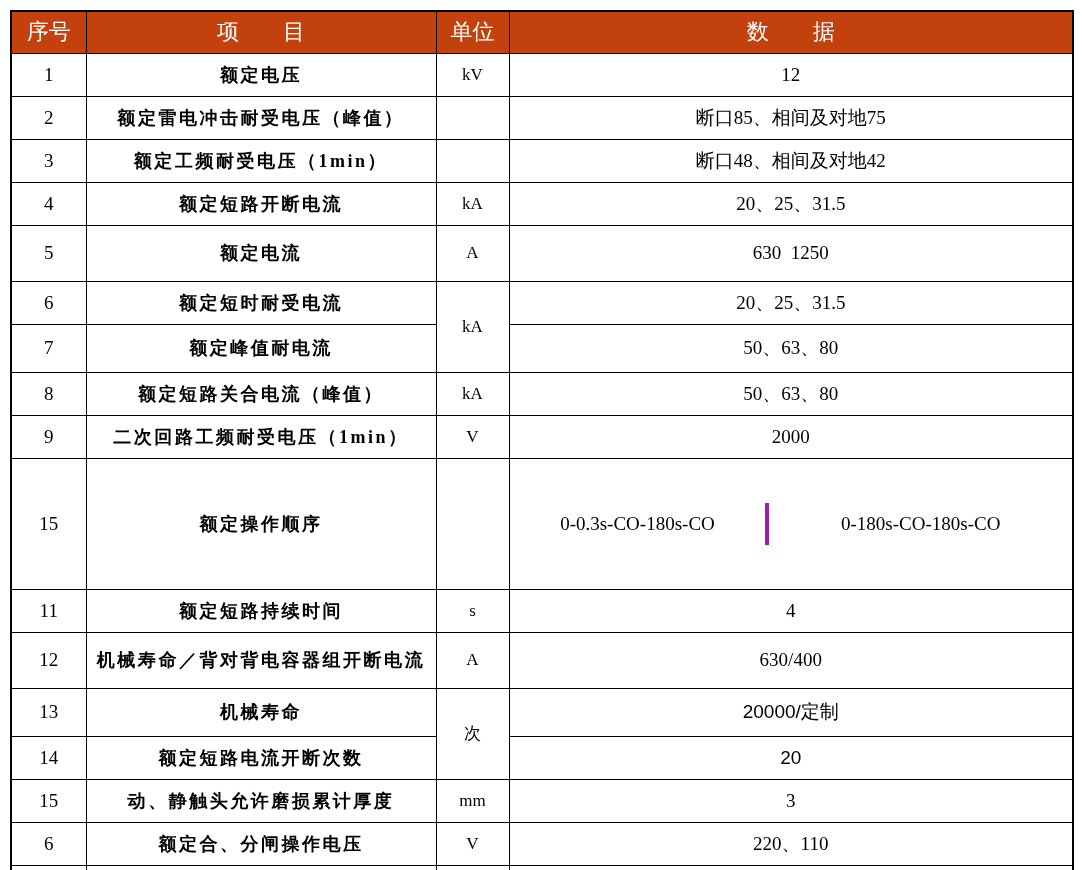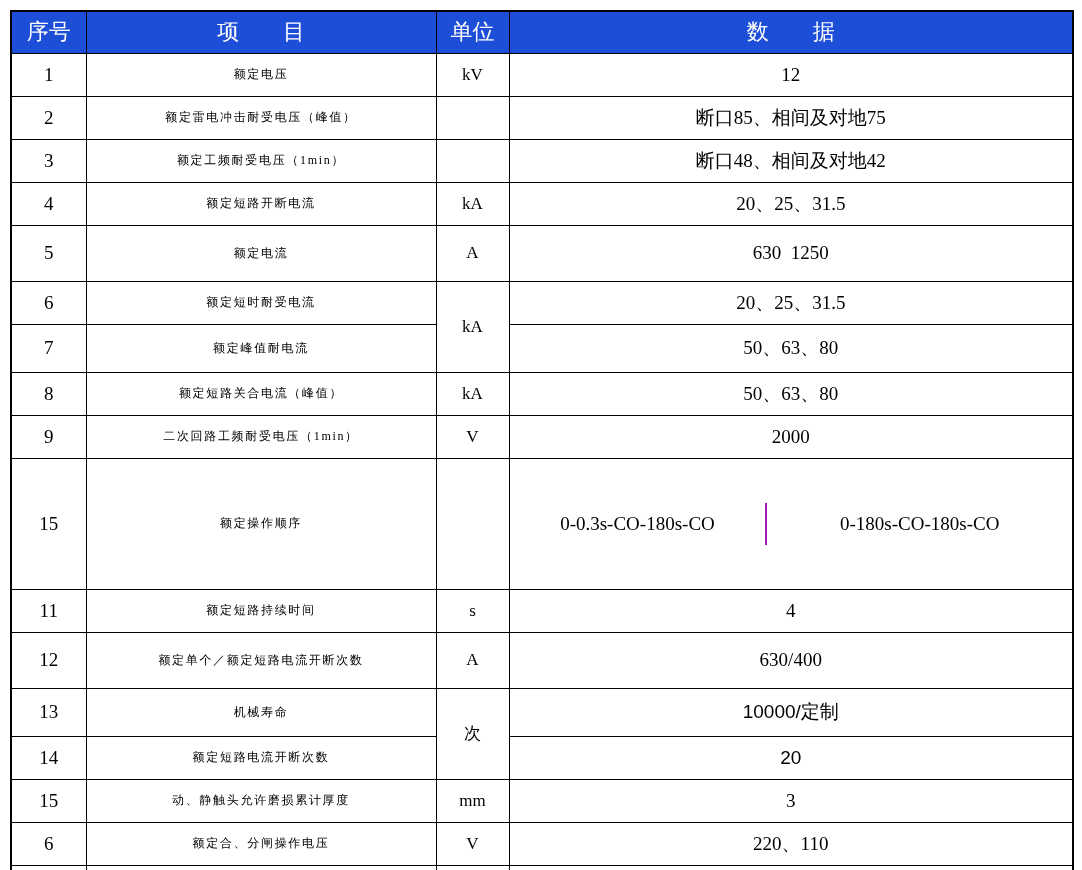--- a/index.html
+++ b/index.html
@@ -24,51 +24,51 @@
   col.c-data { width: 564px; }
   th, td {
     border: 1px solid #000000;
     text-align: center;
     vertical-align: middle;
     padding: 0 2px;
     overflow: hidden;
   }
   thead tr { height: 42px; }
   thead th {
-    background: #1d4ed8;
+    background: #c2410c;
     color: #ffffff;
     font-weight: normal;
     font-size: 22px;
   }
   tbody tr { height: 43px; }
   tbody tr.xl { height: 56px; }
   tbody tr.lg { height: 48px; }
   td.seq-cell  { font-size: 19px; }
-  td.item-cell { font-size: 12px; letter-spacing: 0.14em; }
+  td.item-cell { font-size: 18px; letter-spacing: 0.14em; font-weight: bold; }
   td.unit-cell { font-size: 17px; }
   td.data-cell { font-size: 19px; white-space: pre-wrap; }
   td.data-cell.sans {
     font-family: "Liberation Sans", "DejaVu Sans", sans-serif;
     font-size: 19px;
   }
   td.split-td { padding: 0; }
   .split {
     display: flex;
     width: 100%;
     height: 42px;
     align-items: stretch;
   }
   .split-half {
     display: flex;
     align-items: center;
     justify-content: center;
     font-size: 19px;
   }
   .split-half.left  { width: 45.5%; }
-  .split-half.right { flex: 1; border-left: 2px solid #a21caf; }
+  .split-half.right { flex: 1; border-left: 4px solid #a21caf; }
 </style>
 </head>
 <body>
 
 <table class="spec">
   <colgroup>
     <col class="c-seq">
       <col class="c-item">
       <col class="c-unit">
       <col class="c-data">
@@ -147,29 +147,29 @@
       </td>
     </tr>
     <tr>
       <td class="seq-cell">11</td>
       <td class="item-cell">额定短路持续时间</td>
       <td class="unit-cell">s</td>
       <td class="data-cell">4</td>
     </tr>
     <tr class="xl">
       <td class="seq-cell">12</td>
-      <td class="item-cell">额定单个／额定短路电流开断次数</td>
+      <td class="item-cell">机械寿命／背对背电容器组开断电流</td>
       <td class="unit-cell">A</td>
       <td class="data-cell">630/400</td>
     </tr>
     <tr class="lg">
       <td class="seq-cell">13</td>
       <td class="item-cell">机械寿命</td>
       <td class="unit-cell" rowspan="2">次</td>
-      <td class="data-cell sans">10000/定制</td>
+      <td class="data-cell sans">20000/定制</td>
     </tr>
     <tr>
       <td class="seq-cell">14</td>
       <td class="item-cell">额定短路电流开断次数</td>
       <td class="data-cell sans">20</td>
     </tr>
     <tr>
       <td class="seq-cell">15</td>
       <td class="item-cell">动、静触头允许磨损累计厚度</td>
       <td class="unit-cell">mm</td>

